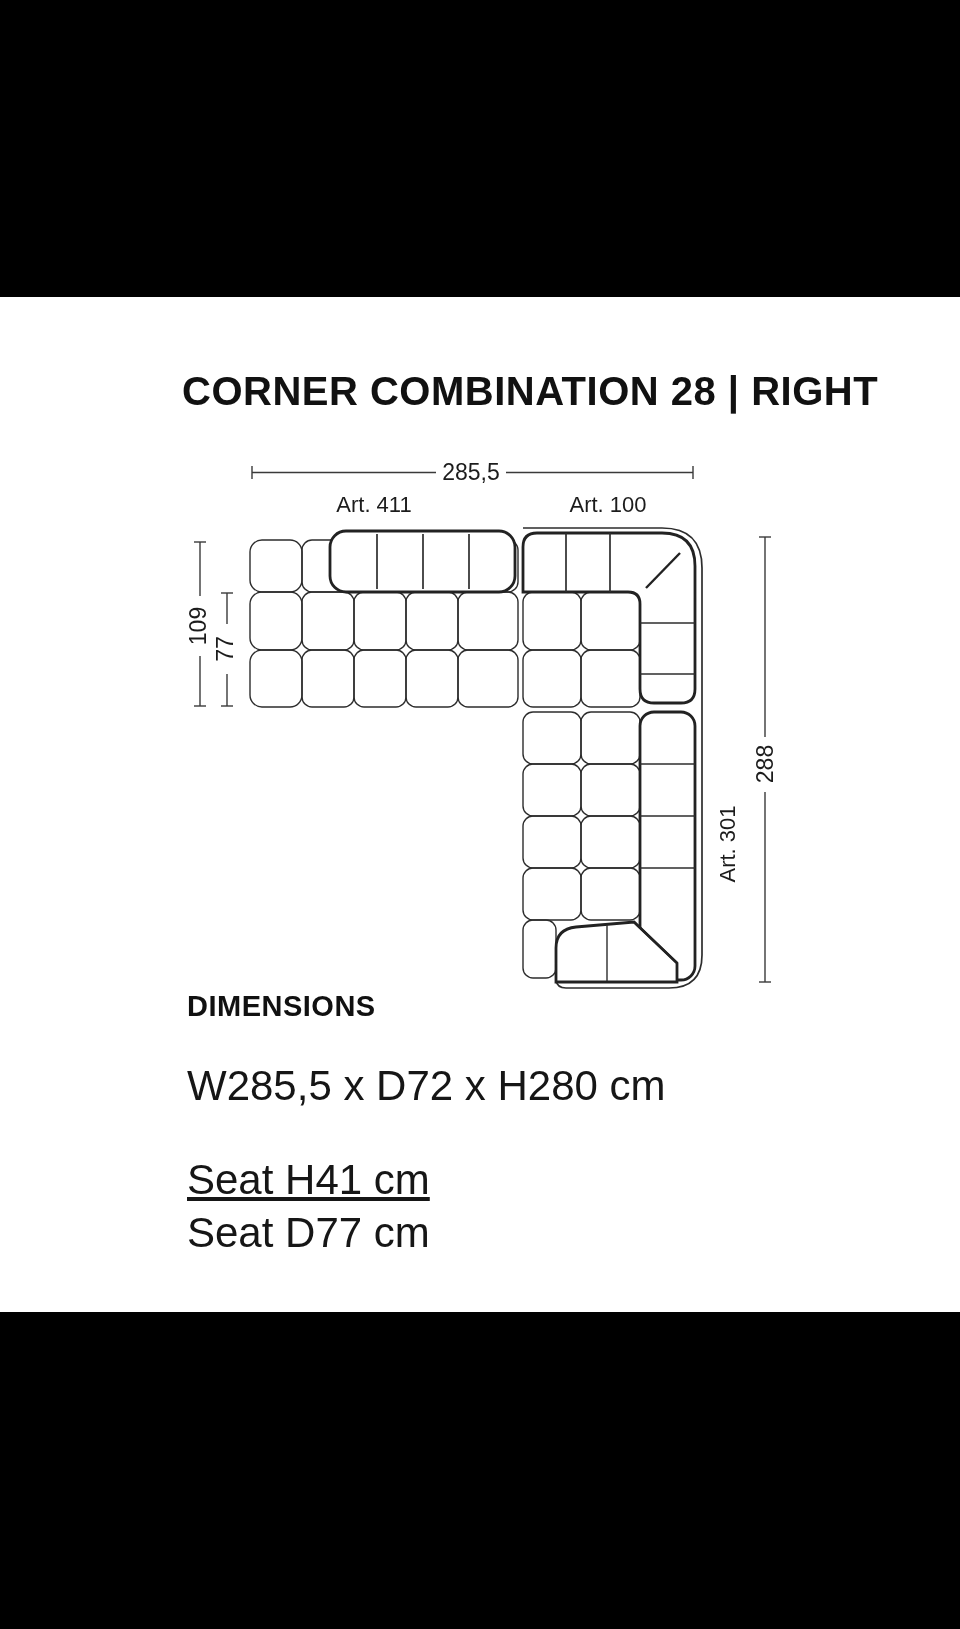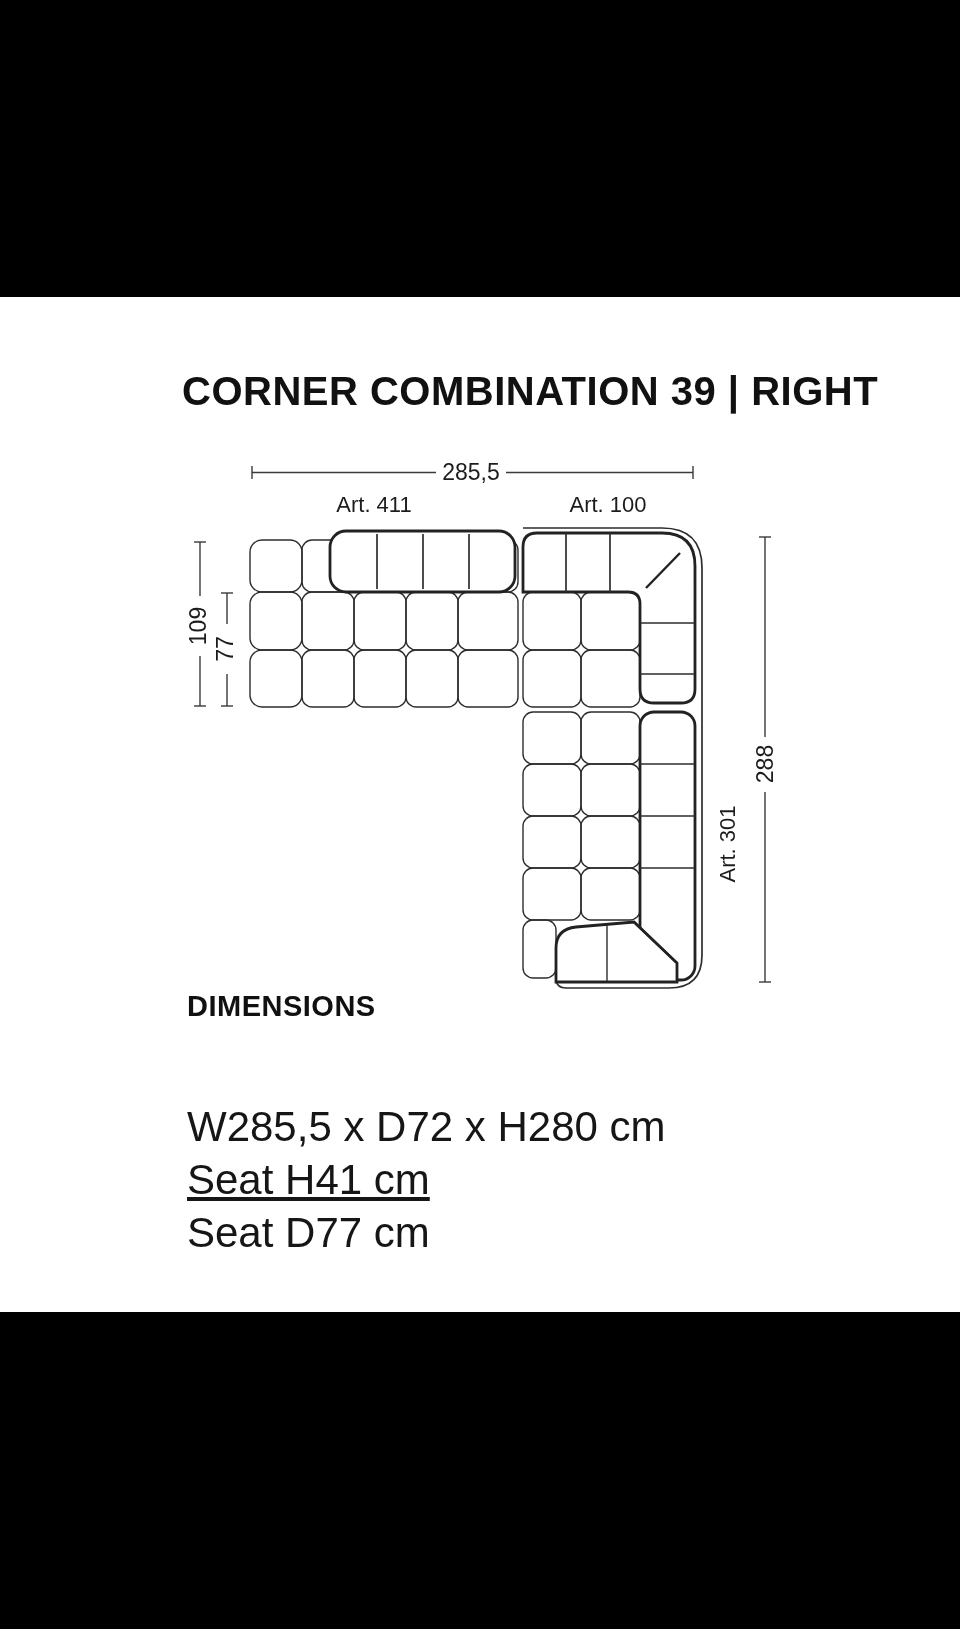--- a/index.html
+++ b/index.html
@@ -19,40 +19,40 @@
     white-space:nowrap;
   }
   .dim-heading{
     position:absolute;left:187px;top:990px;
     font-size:29px;font-weight:700;color:#111;letter-spacing:.5px;
   }
   .dim-line{
     position:absolute;left:187px;
     font-size:42px;font-weight:400;color:#161616;white-space:nowrap;
   }
-  .dim-line.l1{top:1103px;}
+  .dim-line.l1{top:1062px;}
   .dim-line.l2{top:1156px;text-decoration:underline;}
   .dim-line.l3{top:1209px;}
   svg{position:absolute;left:0;top:0;}
   .t{fill:none;stroke:#2d2d2d;stroke-width:1.4;}
   .thin{fill:none;stroke:#2d2d2d;stroke-width:1.4;}
   .mid{fill:none;stroke:#2d2d2d;stroke-width:1.7;}
   .bold{fill:#fff;stroke:#222;stroke-width:2.8;}
   .boldline{fill:none;stroke:#222;stroke-width:2.4;}
   .contour{fill:none;stroke:#2d2d2d;stroke-width:1.7;}
   .dim{fill:none;stroke:#3a3a3a;stroke-width:1.4;}
   .lbl{font-family:"Liberation Sans","DejaVu Sans",sans-serif;font-size:22px;fill:#1c1c1c;}
   .lbl-num{font-family:"Liberation Sans","DejaVu Sans",sans-serif;font-size:23px;fill:#1c1c1c;}
 </style>
 </head>
 <body>
 
 <div class="panel"></div>
 
-<div class="page-title">CORNER COMBINATION 39 | RIGHT</div>
+<div class="page-title">CORNER COMBINATION 28 | RIGHT</div>
 
 <svg width="960" height="1629" viewBox="0 0 960 1629">
 
   <g>
     <rect class="t" x="250" y="540" width="52" height="52" rx="12"></rect>
     <rect class="t" x="302" y="540" width="52" height="52" rx="10"></rect>
     <rect class="t" x="354" y="540" width="52" height="52" rx="10"></rect>
     <rect class="t" x="406" y="540" width="52" height="52" rx="10"></rect>
     <rect class="t" x="458" y="540" width="60" height="52" rx="10"></rect>
     <rect class="t" x="250" y="592" width="52" height="58" rx="12"></rect>

